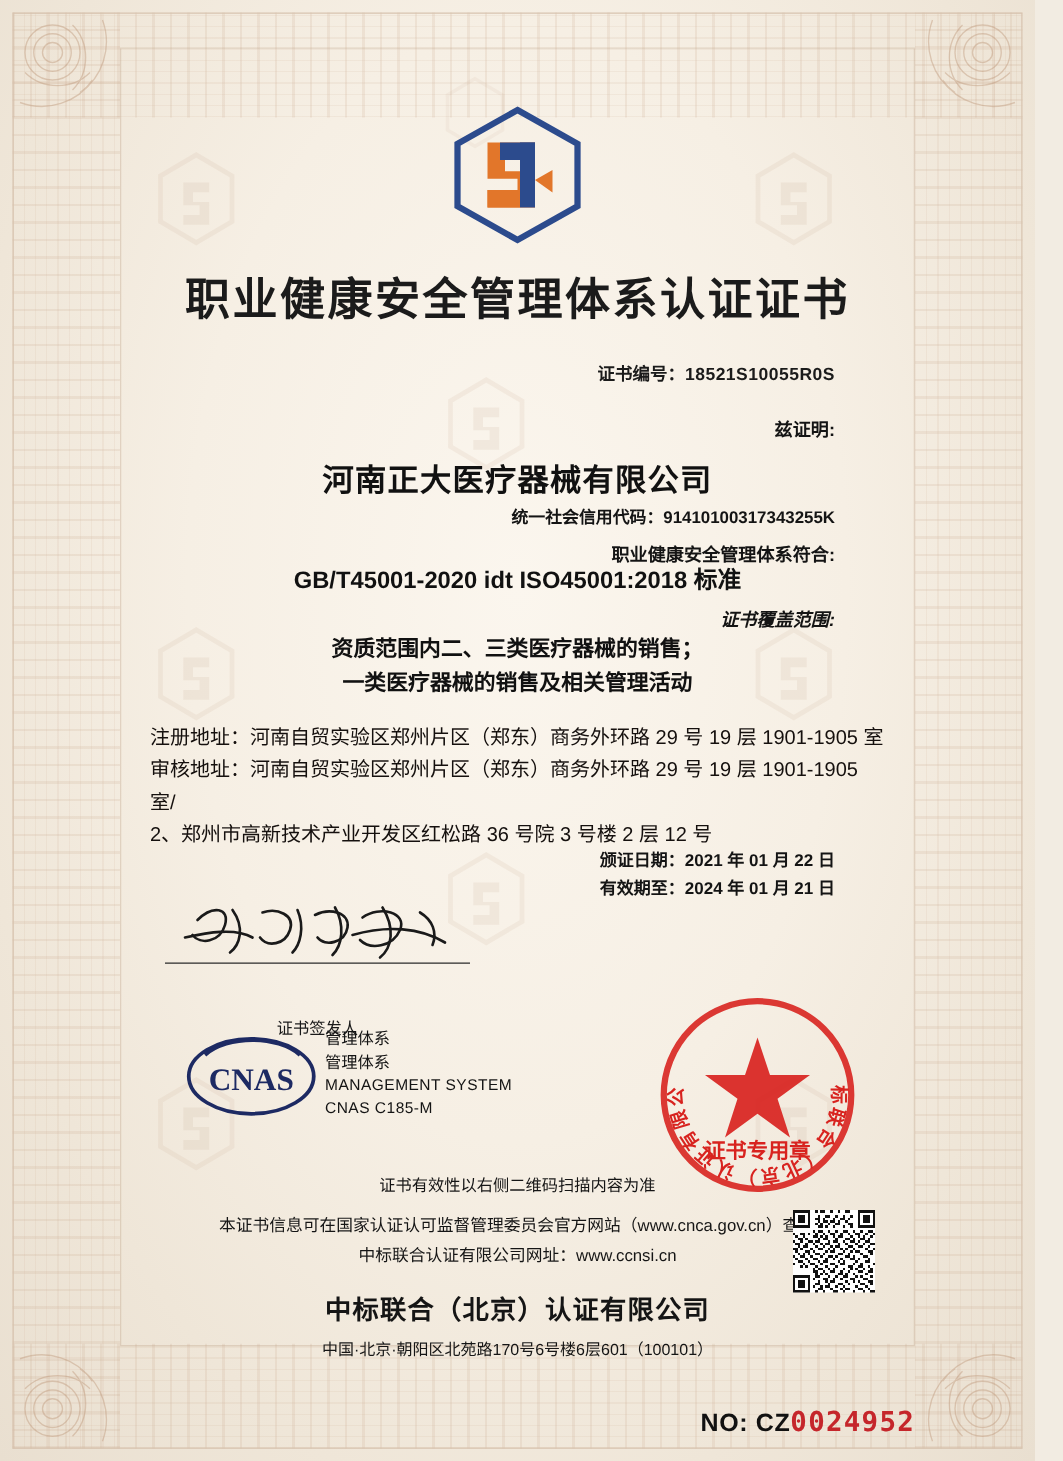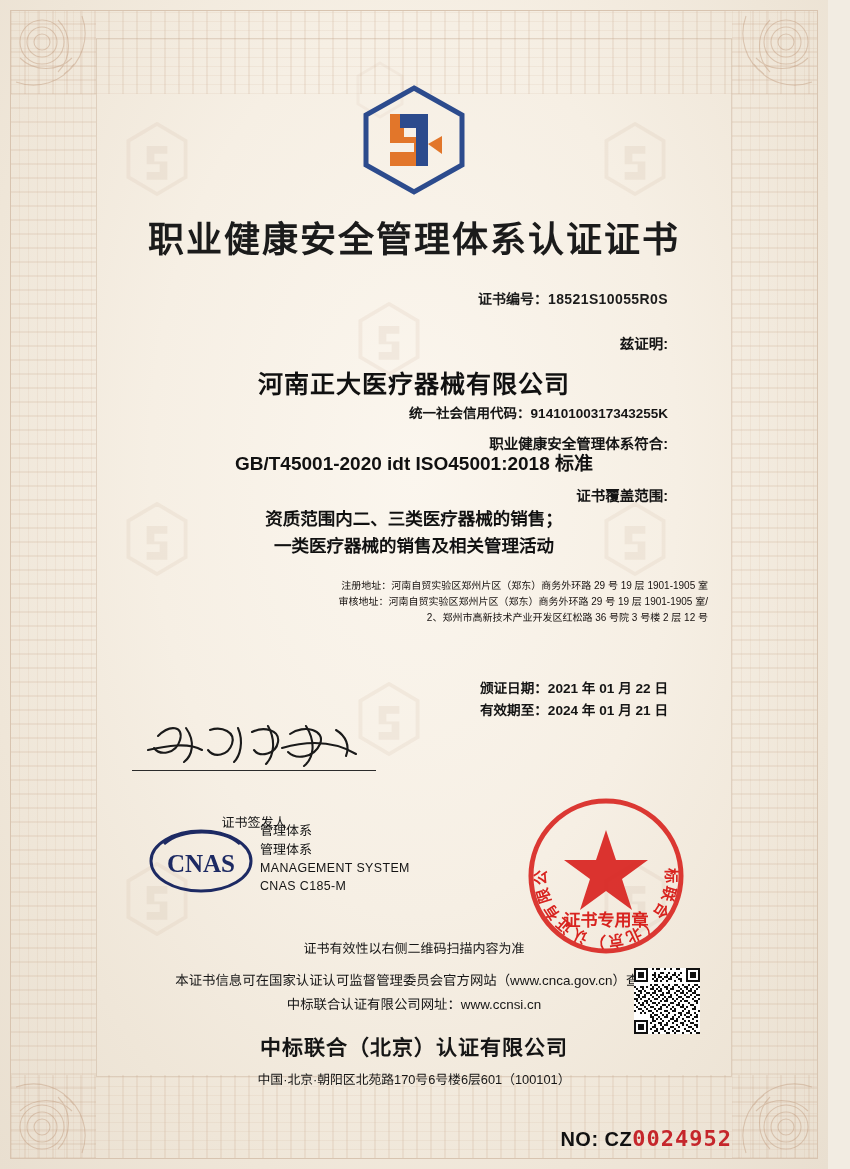--- a/index.html
+++ b/index.html
@@ -79,42 +79,42 @@
   }
   .cert-no .lbl{font-weight:bold;}
   .cert-no .val{font-weight:bold;letter-spacing:.4px;}
 
   .line-right{
     position:absolute;right:160px;
     font-size:14.5px;font-weight:bold;color:#141414;
   }
   .hereby{top:332px;}
   .conform-lbl{top:432px;}
-  .scope-lbl{top:484px;}
+  .scope-lbl{top:484px;font-style:italic;}
 
   .company{
     position:absolute;top:364px;left:0;right:0;text-align:center;
     font-size:25px;font-weight:bold;color:#111;letter-spacing:1px;
   }
   .credit{
     position:absolute;top:402px;right:160px;
     font-size:13.5px;font-weight:bold;color:#141414;
   }
   .standard{
     position:absolute;top:448px;left:0;right:0;text-align:center;
     font-size:19px;font-weight:bold;color:#111;
   }
   .scope{
     position:absolute;top:506px;left:150px;right:150px;text-align:center;
     font-size:17.5px;font-weight:bold;color:#111;line-height:1.55;
   }
 
   .addresses{
     position:absolute;top:578px;left:120px;right:120px;
-    text-align:right;font-size:10px;color:#15100e;line-height:1.62;
+    text-align:left;font-size:16px;color:#15100e;line-height:1.62;
   }
   .dates{
     position:absolute;top:678px;right:160px;text-align:right;
     font-size:13.6px;font-weight:bold;color:#141414;line-height:1.62;
   }
 
   
   .signature{
     position:absolute;left:140px;top:716px;width:230px;height:60px;
   }

